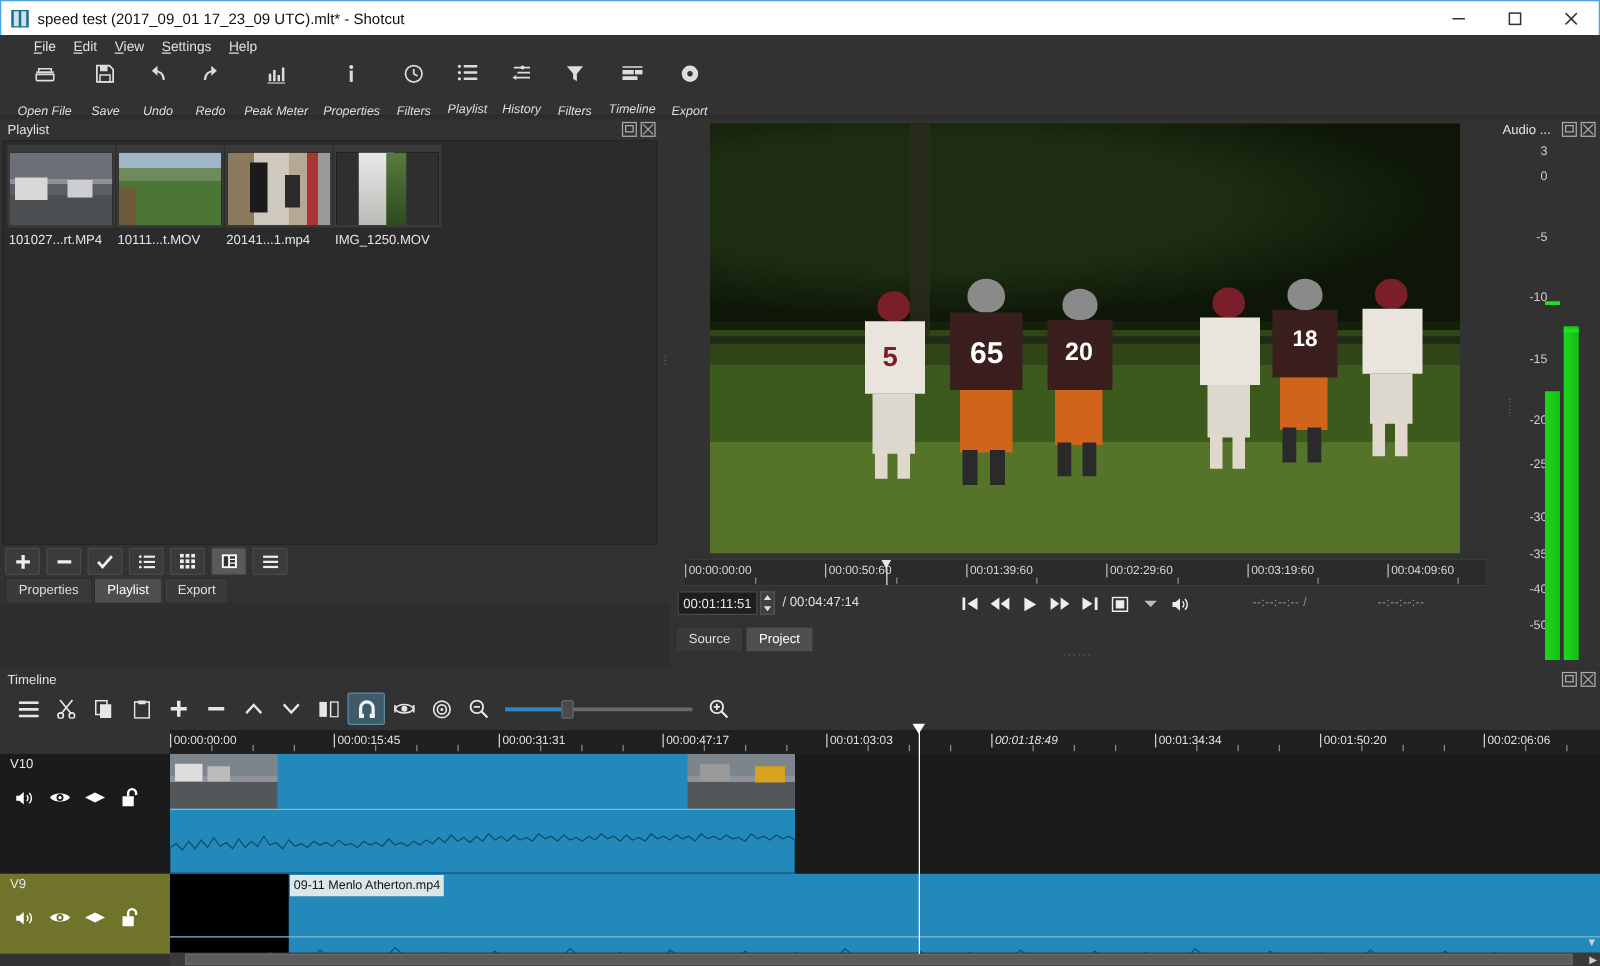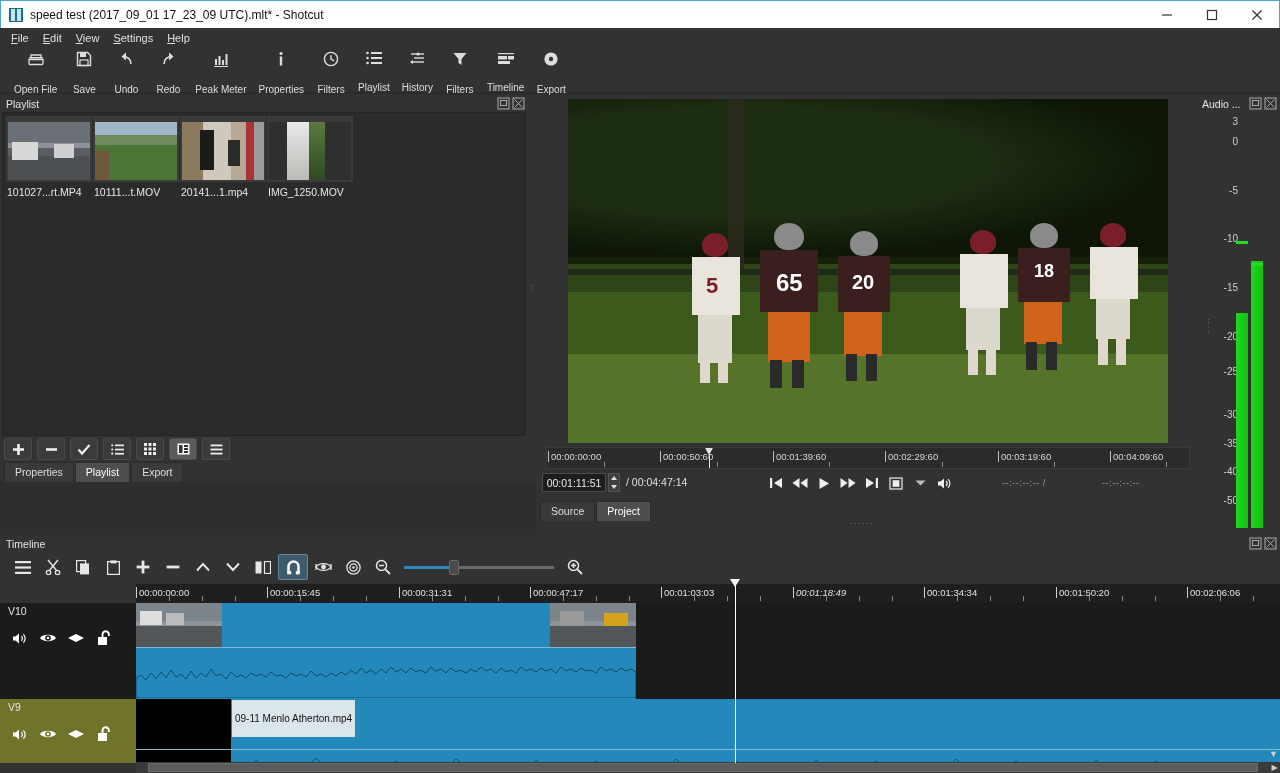--- a/index.html
+++ b/index.html
@@ -32,40 +32,40 @@
   .win-btns { display: flex; height: 28px; }
   .win-btn {
     width: 45px; height: 28px; display: flex; align-items: center; justify-content: center;
     color: #333;
   }
   .win-btn svg { display: block; }
 
   
   .menubar {
     position: absolute; left: 0; top: 28px; width: 1280px; height: 20px;
-    background: #323232; display: flex; align-items: center; padding-left: 4px;
+    background: #323232; display: flex; align-items: center; padding-left: 20px;
   }
   .menu-item {
     padding: 2px 7px; font-size: 11px; color: #e0e0e0; white-space: nowrap;
   }
   .menu-item u { text-decoration: underline; }
 
   
   .toolbar {
     position: absolute; left: 0; top: 48px; width: 1280px; height: 45px;
     background: #323232; display: flex; align-items: flex-start; padding-left: 8px;
     border-bottom: 1px solid #2a2a2a;
   }
   .tb-btn {
     min-width: 42px; height: 44px; padding: 3px 6px 0 6px;
     display: flex; flex-direction: column; align-items: center; justify-content: flex-start;
     color: #dcdcdc;
   }
   .tb-ico { height: 20px; display: flex; align-items: center; justify-content: center; }
-  .tb-lb { font-size: 10px; margin-top: 17px; white-space: nowrap; color: #dedede; }
+  .tb-lb { font-size: 10px; margin-top: 17px; white-space: nowrap; color: #dedede; font-style: italic; }
 
   
   .panel-head {
     height: 17px; background: #323232; display: flex; align-items: center;
     padding: 0 3px 0 6px; font-size: 10.5px; color: #e3e3e3;
   }
   .panel-head .ph-title { flex: 1; white-space: nowrap; }
   .ph-btn { width: 13px; height: 13px; margin-left: 2px; position: relative; opacity: .78; }
   .ph-btn svg { display: block; }
 
@@ -240,21 +240,21 @@
   .th-icons { position: absolute; left: 6px; top: 26px; display: flex; align-items: center; }
   .th-ico { width: 28px; height: 18px; display: flex; align-items: center; justify-content: center; color: #fff; }
   .track-body { position: absolute; left: 136px; top: 0; width: 1144px; height: 100%; background:#1b1b1b; }
   .track-body.v9 { background:#1b1b1b; }
 
   .clip { position: absolute; top: 0; height: 100%; background: #2389bb; overflow: hidden; }
   .clip .vid { position: absolute; left:0; top:0; width:100%; height:46%; }
   .clip .wave { position:absolute; left:0; bottom:0; width:100%; height:54%; border-top:1px solid #7fb9d4;}
   .clip-label {
     position:absolute; left:2px; top:1px; font-size:10px; color:#111; background:#dbe6ea;
-    padding: 13px 3px; white-space:nowrap; z-index:3;
+    padding: 3px 3px; white-space:nowrap; z-index:3;
   }
   .clip-black { position:absolute; top:0; height:100%; background:#000; }
 
   .tl-playhead { position: absolute; top: 45px; width: 1px; height: 183px; background: #ffffff; z-index: 9; }
   .tl-playhead::before {
     content:""; position:absolute; left:-5px; top:-1px; width:0;height:0;
     border-left:5px solid transparent; border-right:5px solid transparent; border-top:8px solid #ffffff;
   }
 
   .hscroll { position: absolute; left: 136px; bottom: 0; width: 1144px; height: 11px; background: #3a3a3a; display:flex; align-items:center;}

